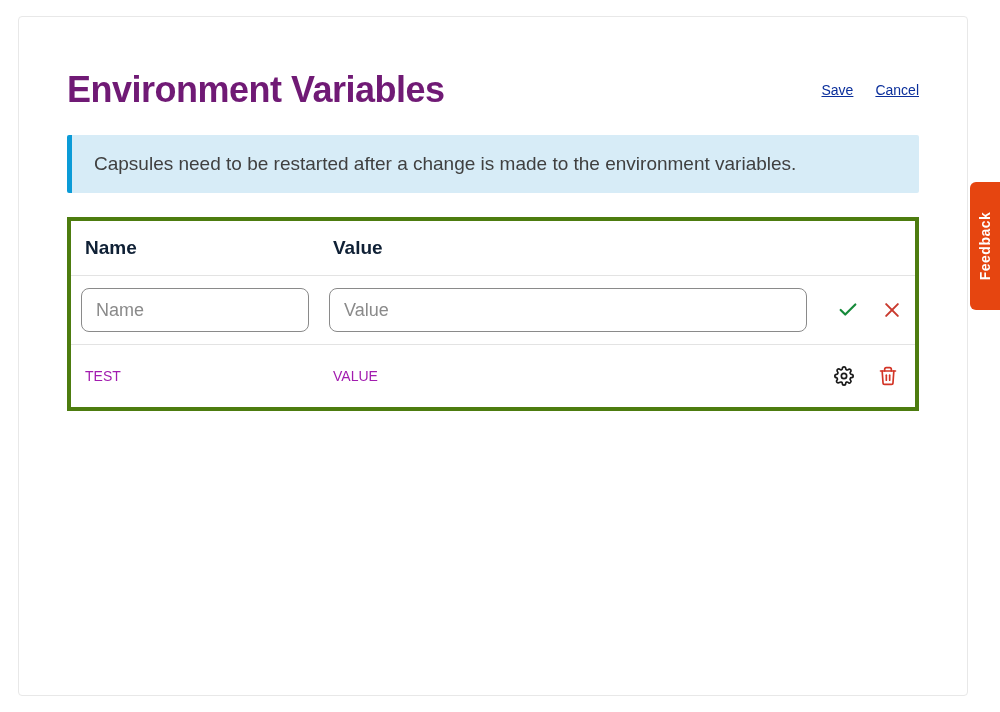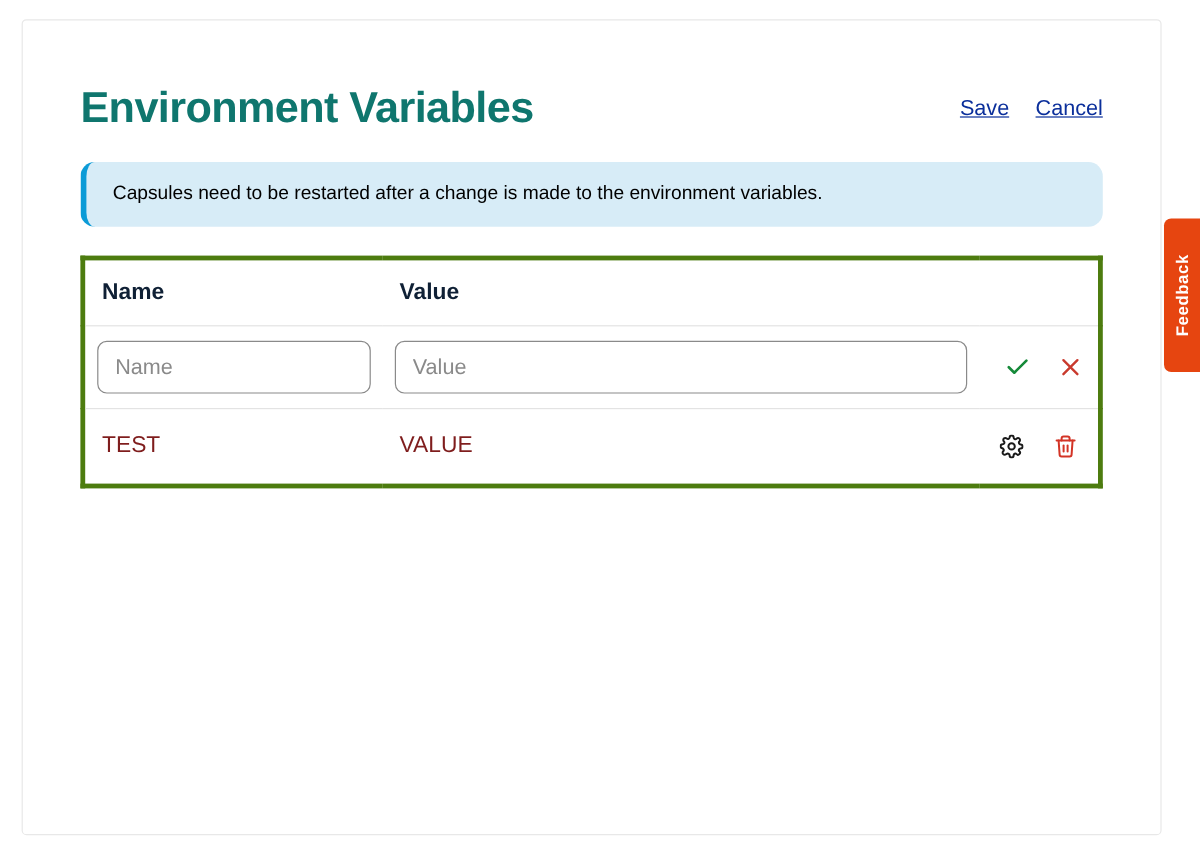--- a/index.html
+++ b/index.html
@@ -30,63 +30,63 @@
   .header-row {
     display: flex;
     align-items: center;
     justify-content: space-between;
     margin-bottom: 24px;
   }
   .page-title {
     font-size: 36px;
     font-weight: 800;
     letter-spacing: -0.5px;
-    color: #0f766e;
+    color: #701a75;
     margin: 0;
   }
   .header-actions {
     display: flex;
     gap: 22px;
     align-items: center;
-    font-size: 18px;
+    font-size: 14px;
   }
   .header-actions a {
     color: #0b2f9b;
     text-decoration: underline;
     cursor: pointer;
   }
   .banner {
     background: #d7ecf7;
     border-left: 5px solid #0b9bd7;
-    border-radius: 12px;
+    border-radius: 2px;
     padding: 18px 22px;
-    color: #000000;
-    font-size: 16px;
+    color: #404040;
+    font-size: 19px;
     margin-bottom: 24px;
   }
   .table {
     width: 100%;
     border: 4px solid #4d7c0f;
     border-collapse: collapse;
   }
   .table .th-row td {
     font-weight: 700;
     font-size: 19px;
     color: #0f2035;
     padding: 16px 14px;
     border-bottom: 1px solid #e3e3e3;
   }
   .table .input-row td {
     padding: 12px 10px;
     border-bottom: 1px solid #e3e3e3;
   }
   .table .data-row td {
     padding: 18px 14px;
-    font-size: 19px;
-    color: #7f1d1d;
+    font-size: 14px;
+    color: #a21caf;
   }
   .name-col { width: 250px; }
   .value-col { }
   .actions-col { width: 90px; text-align: right; white-space: nowrap; }
   .input {
     width: 100%;
     height: 44px;
     border: 1px solid #8a8a8a;
     border-radius: 8px;
     padding: 0 14px;

